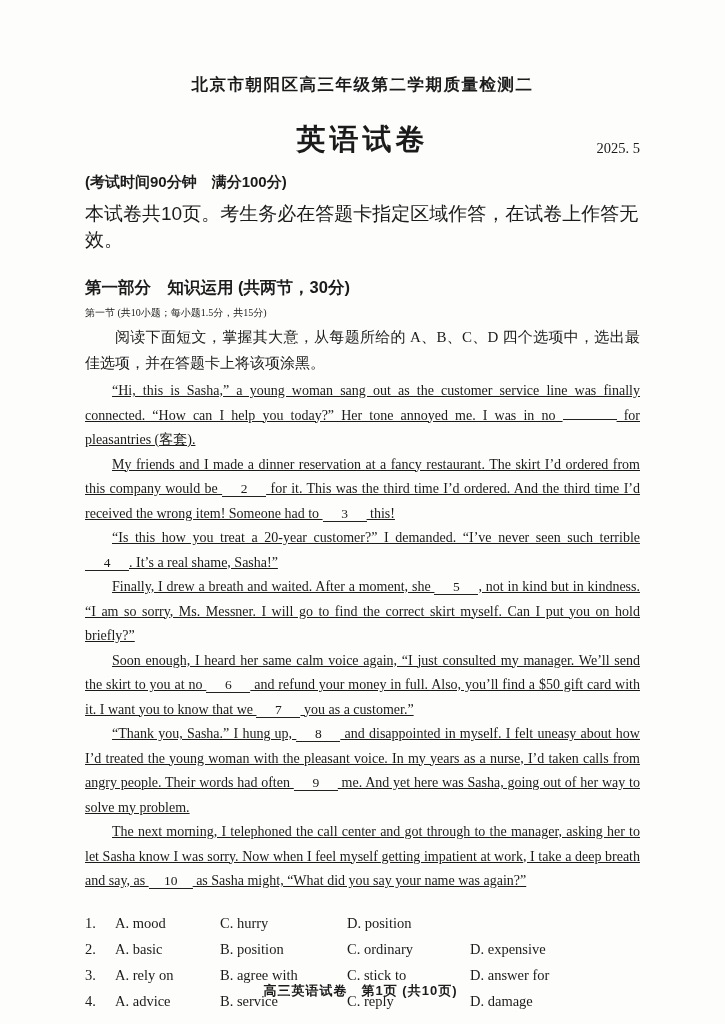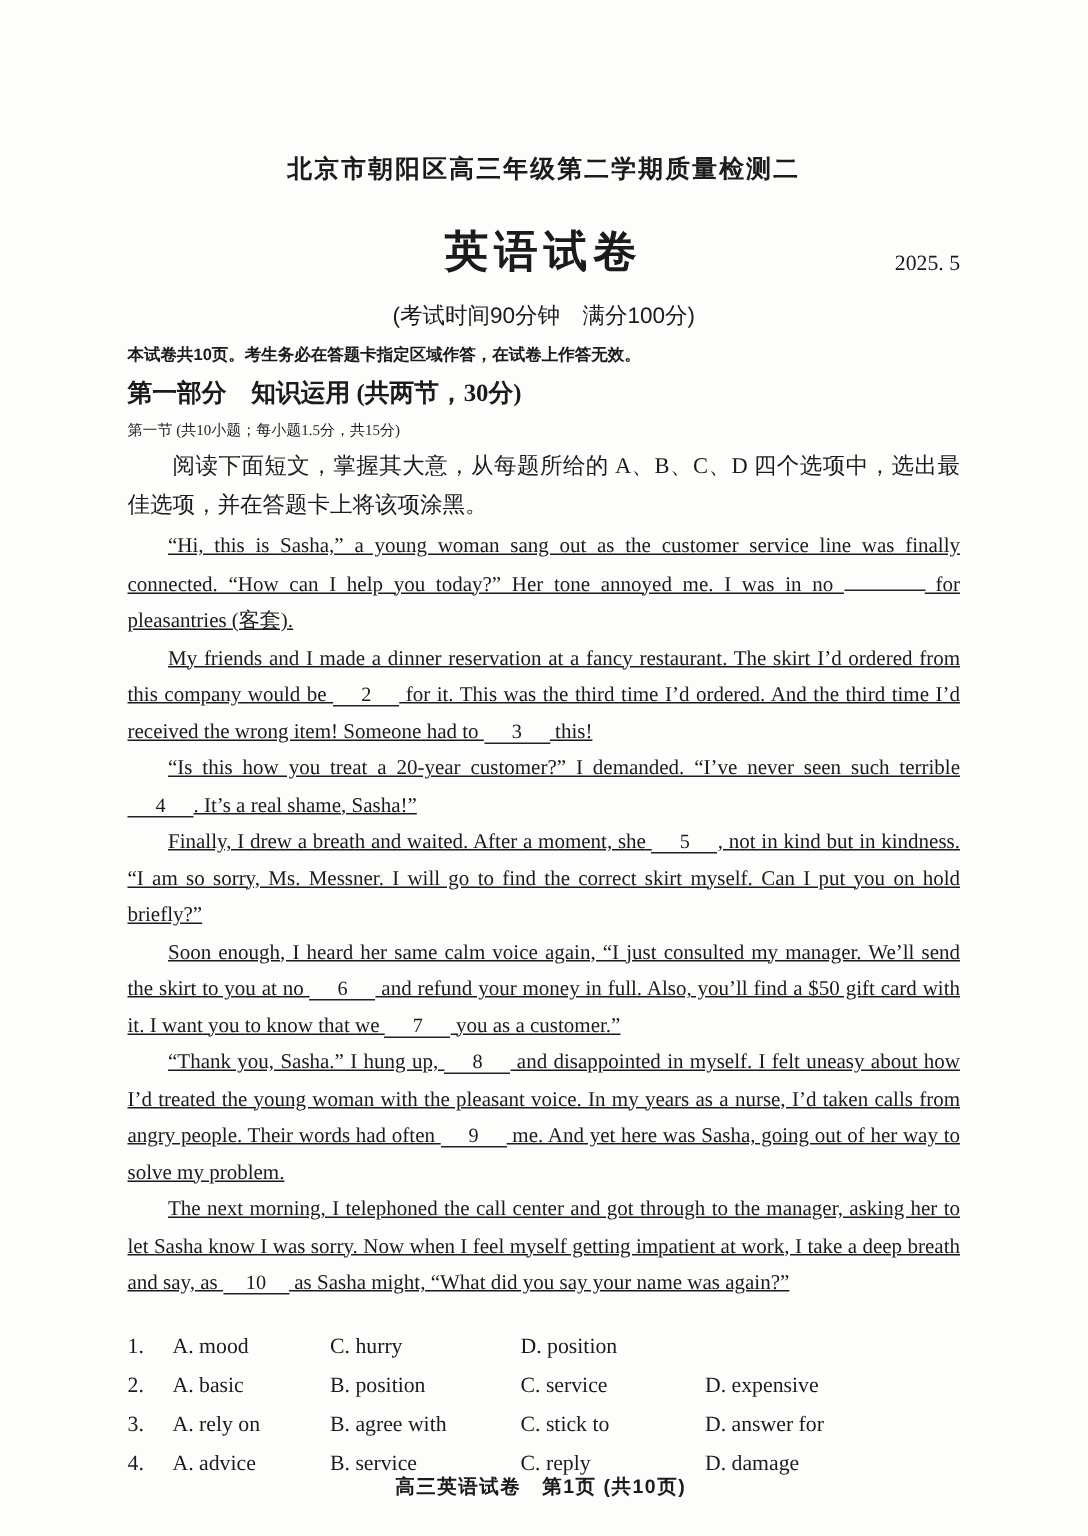--- a/index.html
+++ b/index.html
@@ -5,21 +5,21 @@
   html, body {
     margin: 0;
     padding: 0;
     background: #ffffff;
   }
   .page {
     position: relative;
     width: 725px;
     height: 1024px;
     box-sizing: border-box;
-    padding: 102px 85px 0;
+    padding: 74px 85px 0;
     background: #fdfdfc;
     color: #1b1b1b;
     font-family: "Liberation Serif", "DejaVu Serif", serif;
     overflow: hidden;
   }
   .exam-title {
     margin: 0;
     text-align: center;
     font-size: 16.5px;
     font-weight: 700;
@@ -41,36 +41,36 @@
   }
   .exam-date {
     position: absolute;
     right: 0;
     bottom: 3px;
     font-size: 14.5px;
     font-family: "Liberation Serif", "DejaVu Serif", serif;
   }
   .exam-info {
     margin-top: 13px;
-    text-align: center;
+    text-align: left;
     font-size: 15px;
-    font-weight: 400;
+    font-weight: 700;
     font-family: "Liberation Sans", "DejaVu Sans", sans-serif;
   }
   .notice {
     margin-top: 9px;
-    font-size: 11px;
-    font-weight: 700;
+    font-size: 19px;
+    font-weight: 400;
     font-family: "Liberation Sans", "DejaVu Sans", sans-serif;
   }
   .part-heading {
-    margin: 7px 0 0;
+    margin: 24px 0 0;
     font-size: 16.5px;
     font-weight: 700;
-    font-family: Liberation Serif, serif;
+    font-family: Liberation Sans, sans-serif;
   }
   .section-heading {
     margin: 7px 0 0;
     font-size: 10px;
     font-weight: 400;
   }
   .cn-instructions {
     margin: 4px 0 0;
     font-size: 15px;
     line-height: 26px;
@@ -158,21 +158,21 @@
       <div class="opt-row">
         <span>1.</span>
         <span>A. mood</span>
         <span>C. hurry</span>
         <span>D. position</span>
       </div>
       <div class="opt-row">
         <span>2.</span>
         <span>A. basic</span>
         <span>B. position</span>
-        <span>C. service</span>
+        <span>C. ordinary</span>
         <span>D. expensive</span>
       </div>
       <div class="opt-row">
         <span>3.</span>
         <span>A. rely on</span>
         <span>B. agree with</span>
         <span>C. stick to</span>
         <span>D. answer for</span>
       </div>
       <div class="opt-row">

